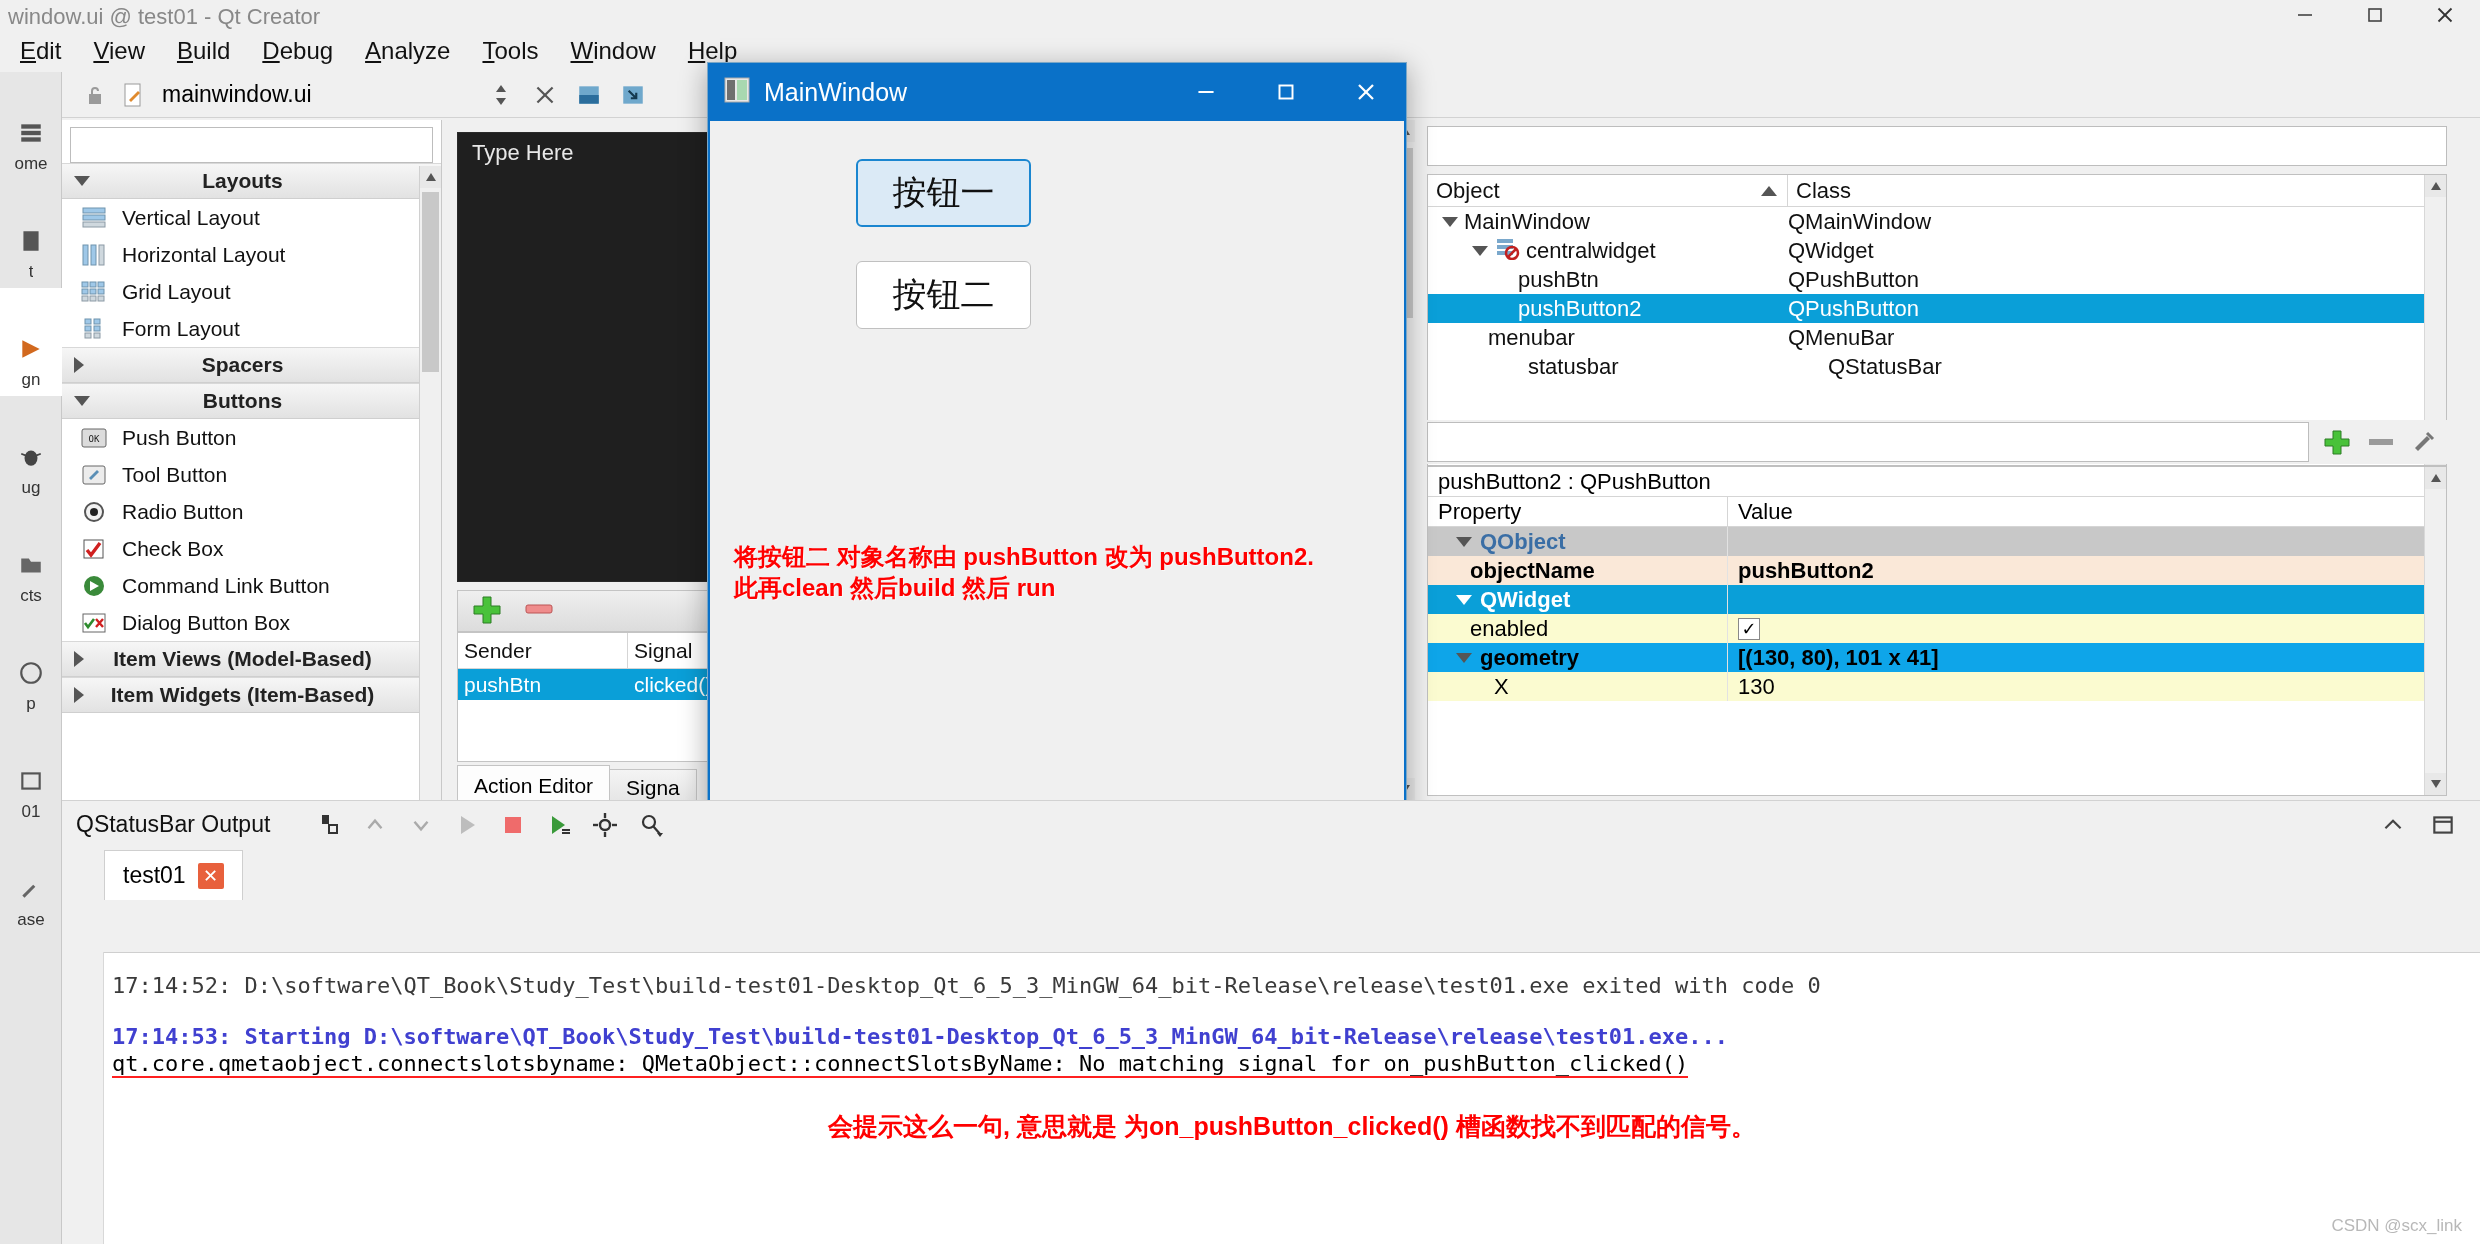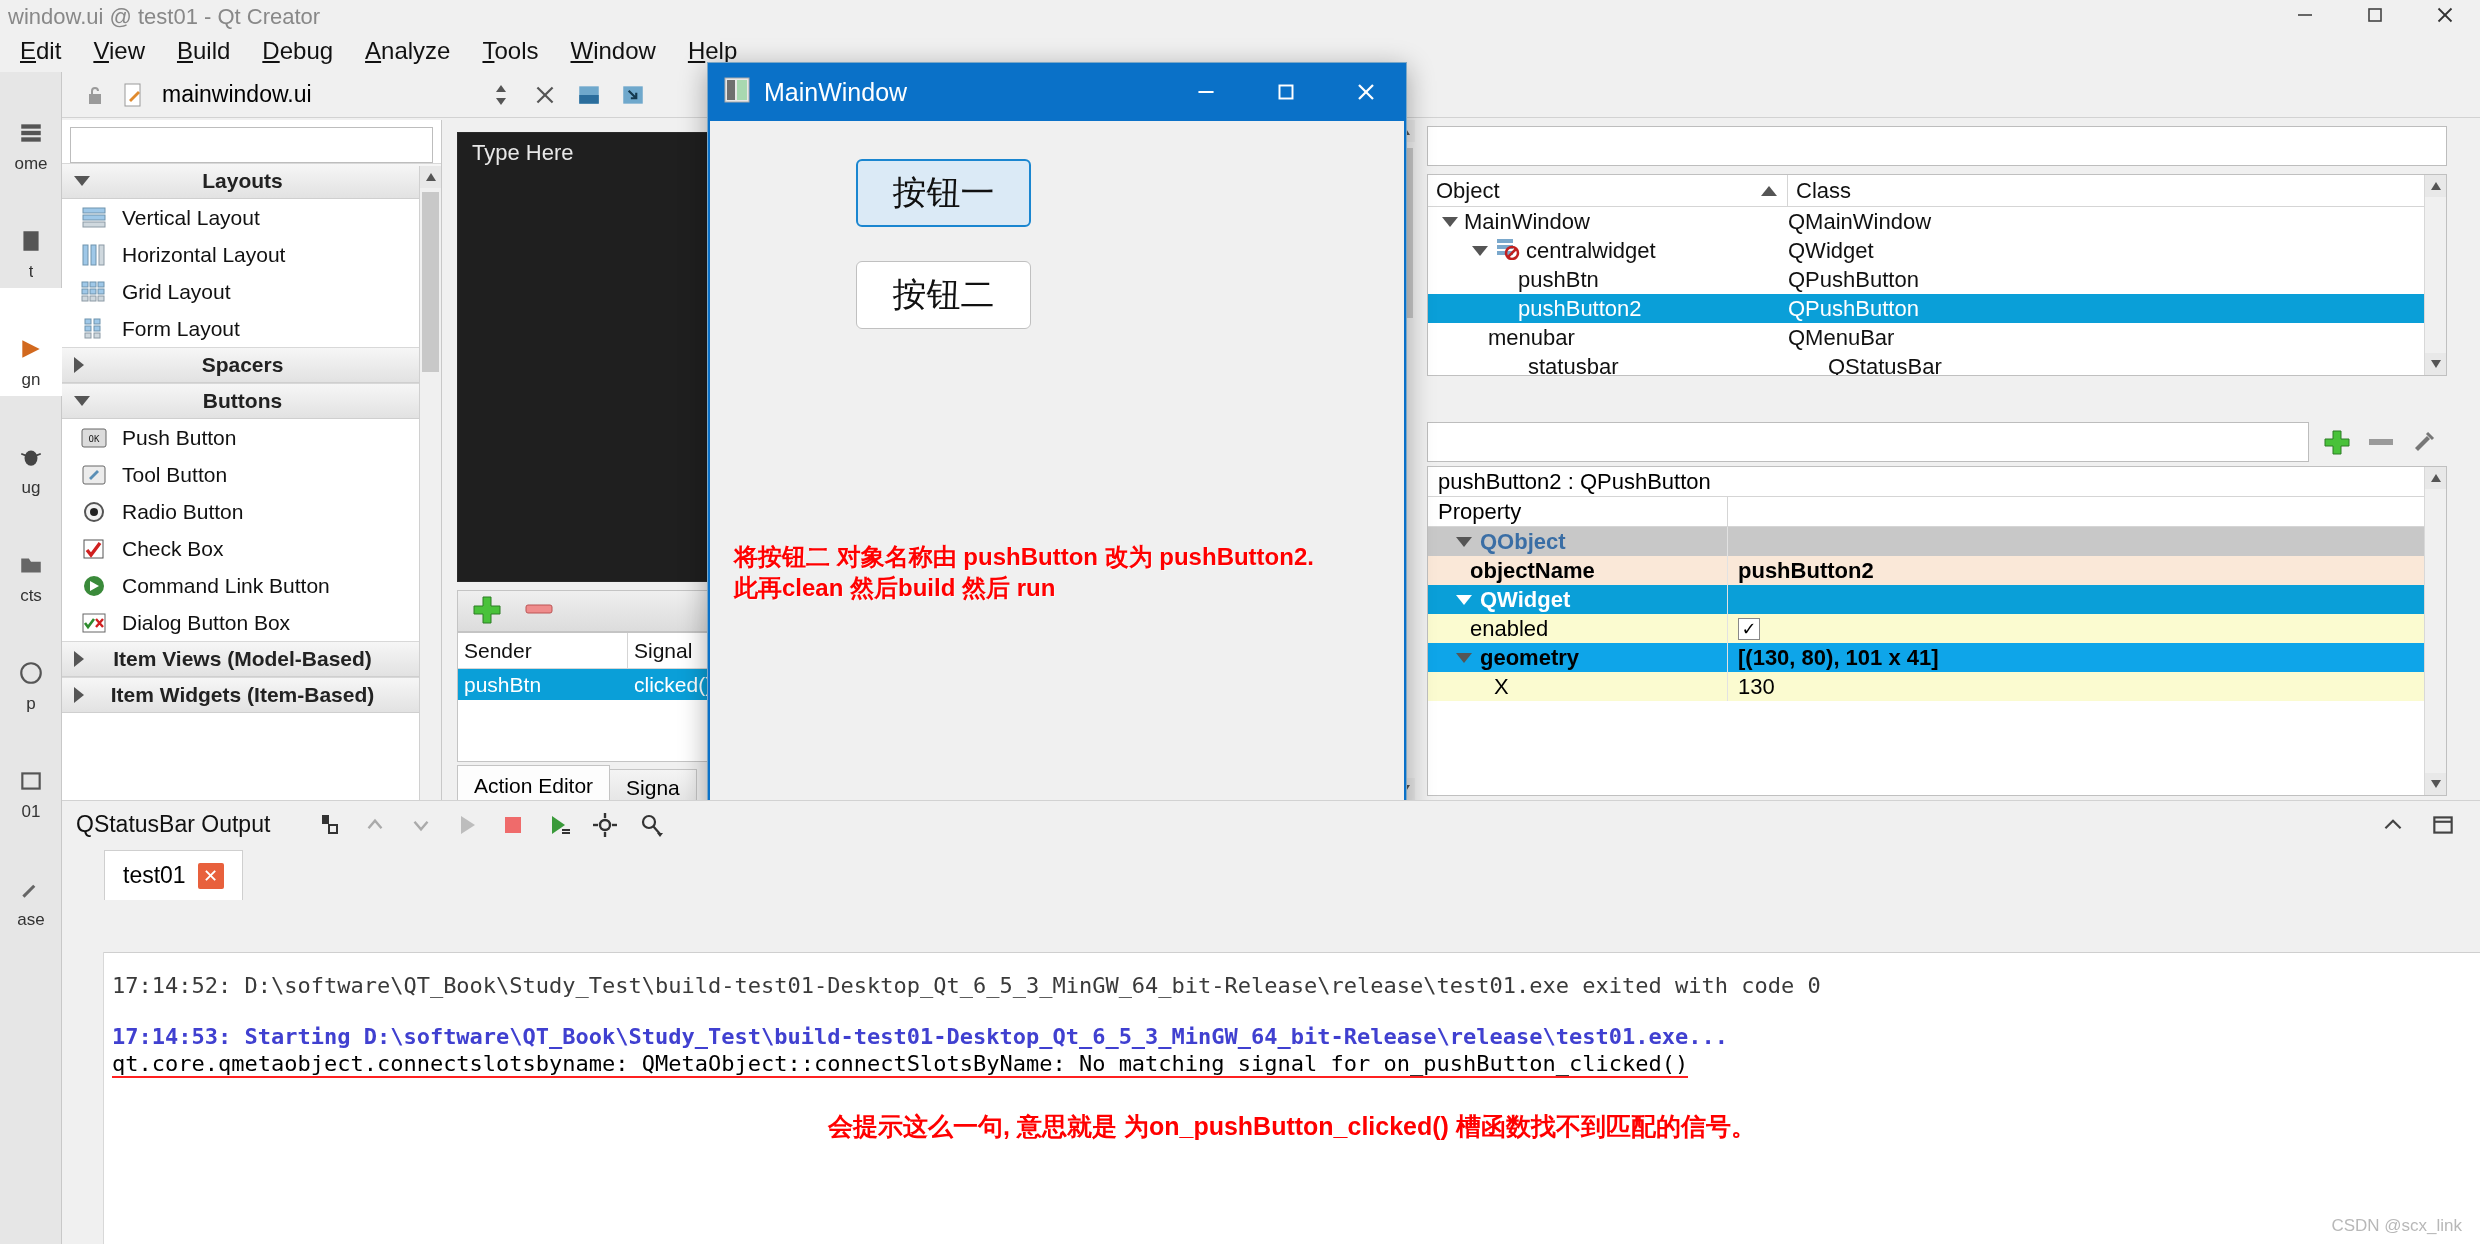--- a/index.html
+++ b/index.html
@@ -96,21 +96,21 @@
   .bt-tabs { position: absolute; left: 14px; top: 645px; height: 40px; display: flex; align-items: flex-end; }
   .bt-tab { height: 36px; padding: 0 16px; display: flex; align-items: center; font-size: 21px;
     background: linear-gradient(#f4f4f4,#e4e4e4); border: 1px solid #c4c4c4; border-bottom: none; margin-right: -1px; }
   .bt-tab.active { background: #fdfdfd; height: 40px; }
 
   .canvas-sb { position: absolute; right: 0; top: 0; width: 22px; bottom: 0; background: #f0f0f0; border-left: 1px solid #dcdcdc; }
 
   
   .rightpanel { position: absolute; left: 1415px; top: 120px; width: 1065px; height: 680px; background: #f0f0f0; }
   .filterbox { position: absolute; left: 12px; top: 6px; width: 1020px; height: 40px; background: #fff; border: 1px solid #bdbdbd; }
-  .objtree { position: absolute; left: 12px; top: 54px; width: 1020px; height: 202px; background: #fff; border: 1px solid #c0c0c0; overflow: hidden; }
+  .objtree { position: absolute; left: 12px; top: 54px; width: 1020px; height: 292px; background: #fff; border: 1px solid #c0c0c0; overflow: hidden; }
   .tree-head { display: flex; height: 32px; font-size: 22px; color: #111; background: #fff; border-bottom: 1px solid #d5d5d5; }
   .tree-head .c1 { width: 360px; border-right: 1px solid #d5d5d5; display: flex; align-items: center; padding-left: 8px; position: relative; }
   .tree-head .c2 { flex: 1; display: flex; align-items: center; padding-left: 8px; }
   .tree-head .sortarrow { position: absolute; right: 10px; width: 0; height: 0;
     border-left: 8px solid transparent; border-right: 8px solid transparent; border-bottom: 10px solid #555; }
   .tree-row { display: flex; height: 29px; font-size: 22px; color: #111; align-items: center; }
   .tree-row.sel { background: #0a9fd8; color: #fff; }
   .tree-row .oc { width: 360px; display: flex; align-items: center; gap: 6px; }
   .tree-row .cc { flex: 1; }
   .tw-scroll { position: absolute; right: 0; top: 0; width: 22px; bottom: 0; background: #f0f0f0; border-left: 1px solid #d8d8d8; }
@@ -607,20 +607,21 @@
             <path d="M5 20l12-12 3 3-12 12z" fill="#777"></path>
             <path d="M17 5l6 6" stroke="#777" stroke-width="3"></path>
           </svg>
       </div>
     </div>
 
     <div class="propeditor">
       <div class="pe-title">pushButton2 : QPushButton</div>
       <div class="pe-head">
         <div class="p1">Property</div>
+        <div class="p2">Value</div>
       </div>
       <div class="pe-row group">
         <div class="p1" style="padding-left:28px;">
           <span class="tri tri-down" style="position:static;"></span>
           <span>QObject</span>
         </div>
         <div class="p2"></div>
       </div>
       <div class="pe-row r-orange">
         <div class="p1" style="padding-left:42px;">objectName</div>

